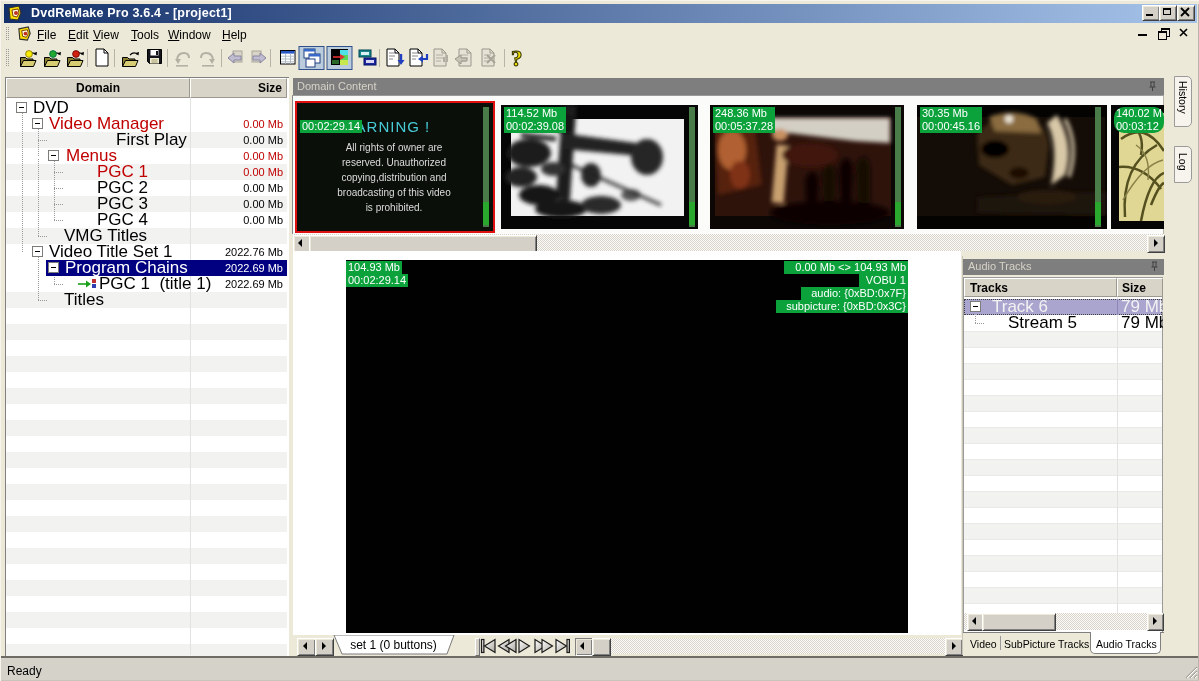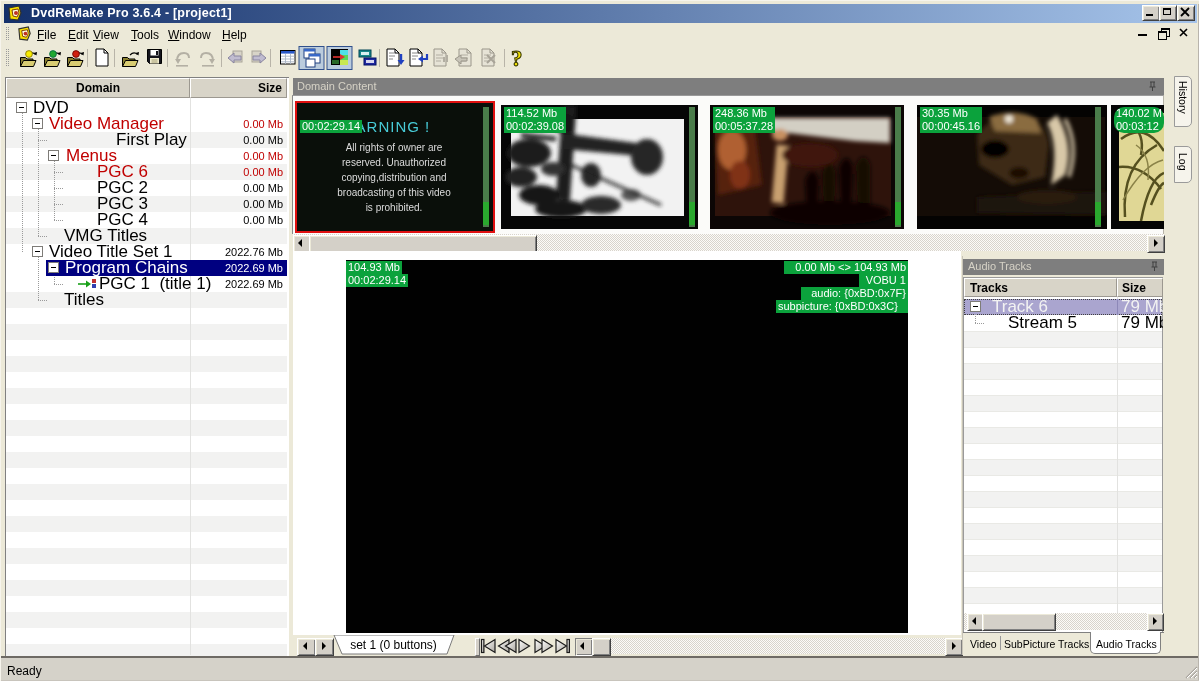--- a/index.html
+++ b/index.html
@@ -243,21 +243,21 @@
 <div class="ebox" style="left:15px;top:101px;"></div>
 <div class="ebox" style="left:31px;top:117px;"></div>
 <div class="ebox" style="left:47px;top:149px;"></div>
 <div class="ebox" style="left:31px;top:245px;"></div>
 <div class="ebox" style="left:47px;top:261px;"></div>
 
 <div class="tl" style="left:32px;top:99px;">DVD</div>
 <div class="tl red" style="left:48px;top:115px;">Video Manager</div>
 <div class="tl" style="left:80px;top:131px;margin-left:35px;">First Play</div>
 <div class="tl red" style="left:65px;top:147px;">Menus</div>
-<div class="tl red" style="left:96px;top:163px;">PGC 6</div>
+<div class="tl red" style="left:96px;top:163px;">PGC 1</div>
 <div class="tl" style="left:96px;top:179px;">PGC 2</div>
 <div class="tl" style="left:96px;top:195px;">PGC 3</div>
 <div class="tl" style="left:96px;top:211px;">PGC 4</div>
 <div class="tl" style="left:63px;top:227px;">VMG Titles</div>
 <div class="tl" style="left:48px;top:243px;">Video Title Set 1</div>
 <div class="tl" style="left:64px;top:259px;color:#fff;">Program Chains</div>
 <svg class="abs" style="left:76px;top:277px;" width="20" height="12" viewBox="0 0 20 12">
   <path d="M1 6 h8" stroke="#18a018" stroke-width="1.6"></path>
   <polygon points="9,2.5 9,9.5 14,6" fill="#18a018"></polygon>
   <rect x="15" y="1" width="4" height="4" fill="#c03030"></rect>
@@ -393,21 +393,21 @@
       <polygon points="3,0 3,8 7,4" fill="#000"></polygon>
     </svg>
 
 <div class="abs" style="left:292px;top:250px;width:668px;height:384px;background:#fff;"></div>
 <div class="abs" style="left:345px;top:259px;width:562px;height:373px;background:#010101;"></div>
 <div class="abs glabel" style="left:345px;top:260px;">104.93 Mb</div>
 <div class="abs glabel" style="left:345px;top:273px;">00:02:29.14</div>
 <div class="abs glabel" style="left:783px;top:260px;width:120px;text-align:right;">0.00 Mb &lt;&gt; 104.93 Mb</div>
 <div class="abs glabel" style="left:858px;top:273px;width:45px;text-align:right;">VOBU 1</div>
 <div class="abs glabel" style="left:800px;top:286px;width:103px;text-align:right;">audio: {0xBD:0x7F}</div>
-<div class="abs glabel" style="left:775px;top:299px;width:128px;text-align:left;">subpicture: {0xBD:0x3C}</div>
+<div class="abs glabel" style="left:775px;top:299px;width:128px;text-align:right;">subpicture: {0xBD:0x3C}</div>
 
 <div id="bottombar">
 <div class="abs b-out" style="left:296px;top:637px;width:17px;height:16px;"></div>
 <svg class="abs" style="left:301px;top:641px;" width="7" height="8" viewBox="0 0 7 8">
         <polygon points="5,0 5,8 1,4" fill="#000"></polygon>
       </svg>
 <div class="abs b-out" style="left:314px;top:637px;width:17px;height:16px;"></div>
 <svg class="abs" style="left:319px;top:641px;" width="7" height="8" viewBox="0 0 7 8">
         <polygon points="2,0 2,8 6,4" fill="#000"></polygon>
       </svg>

